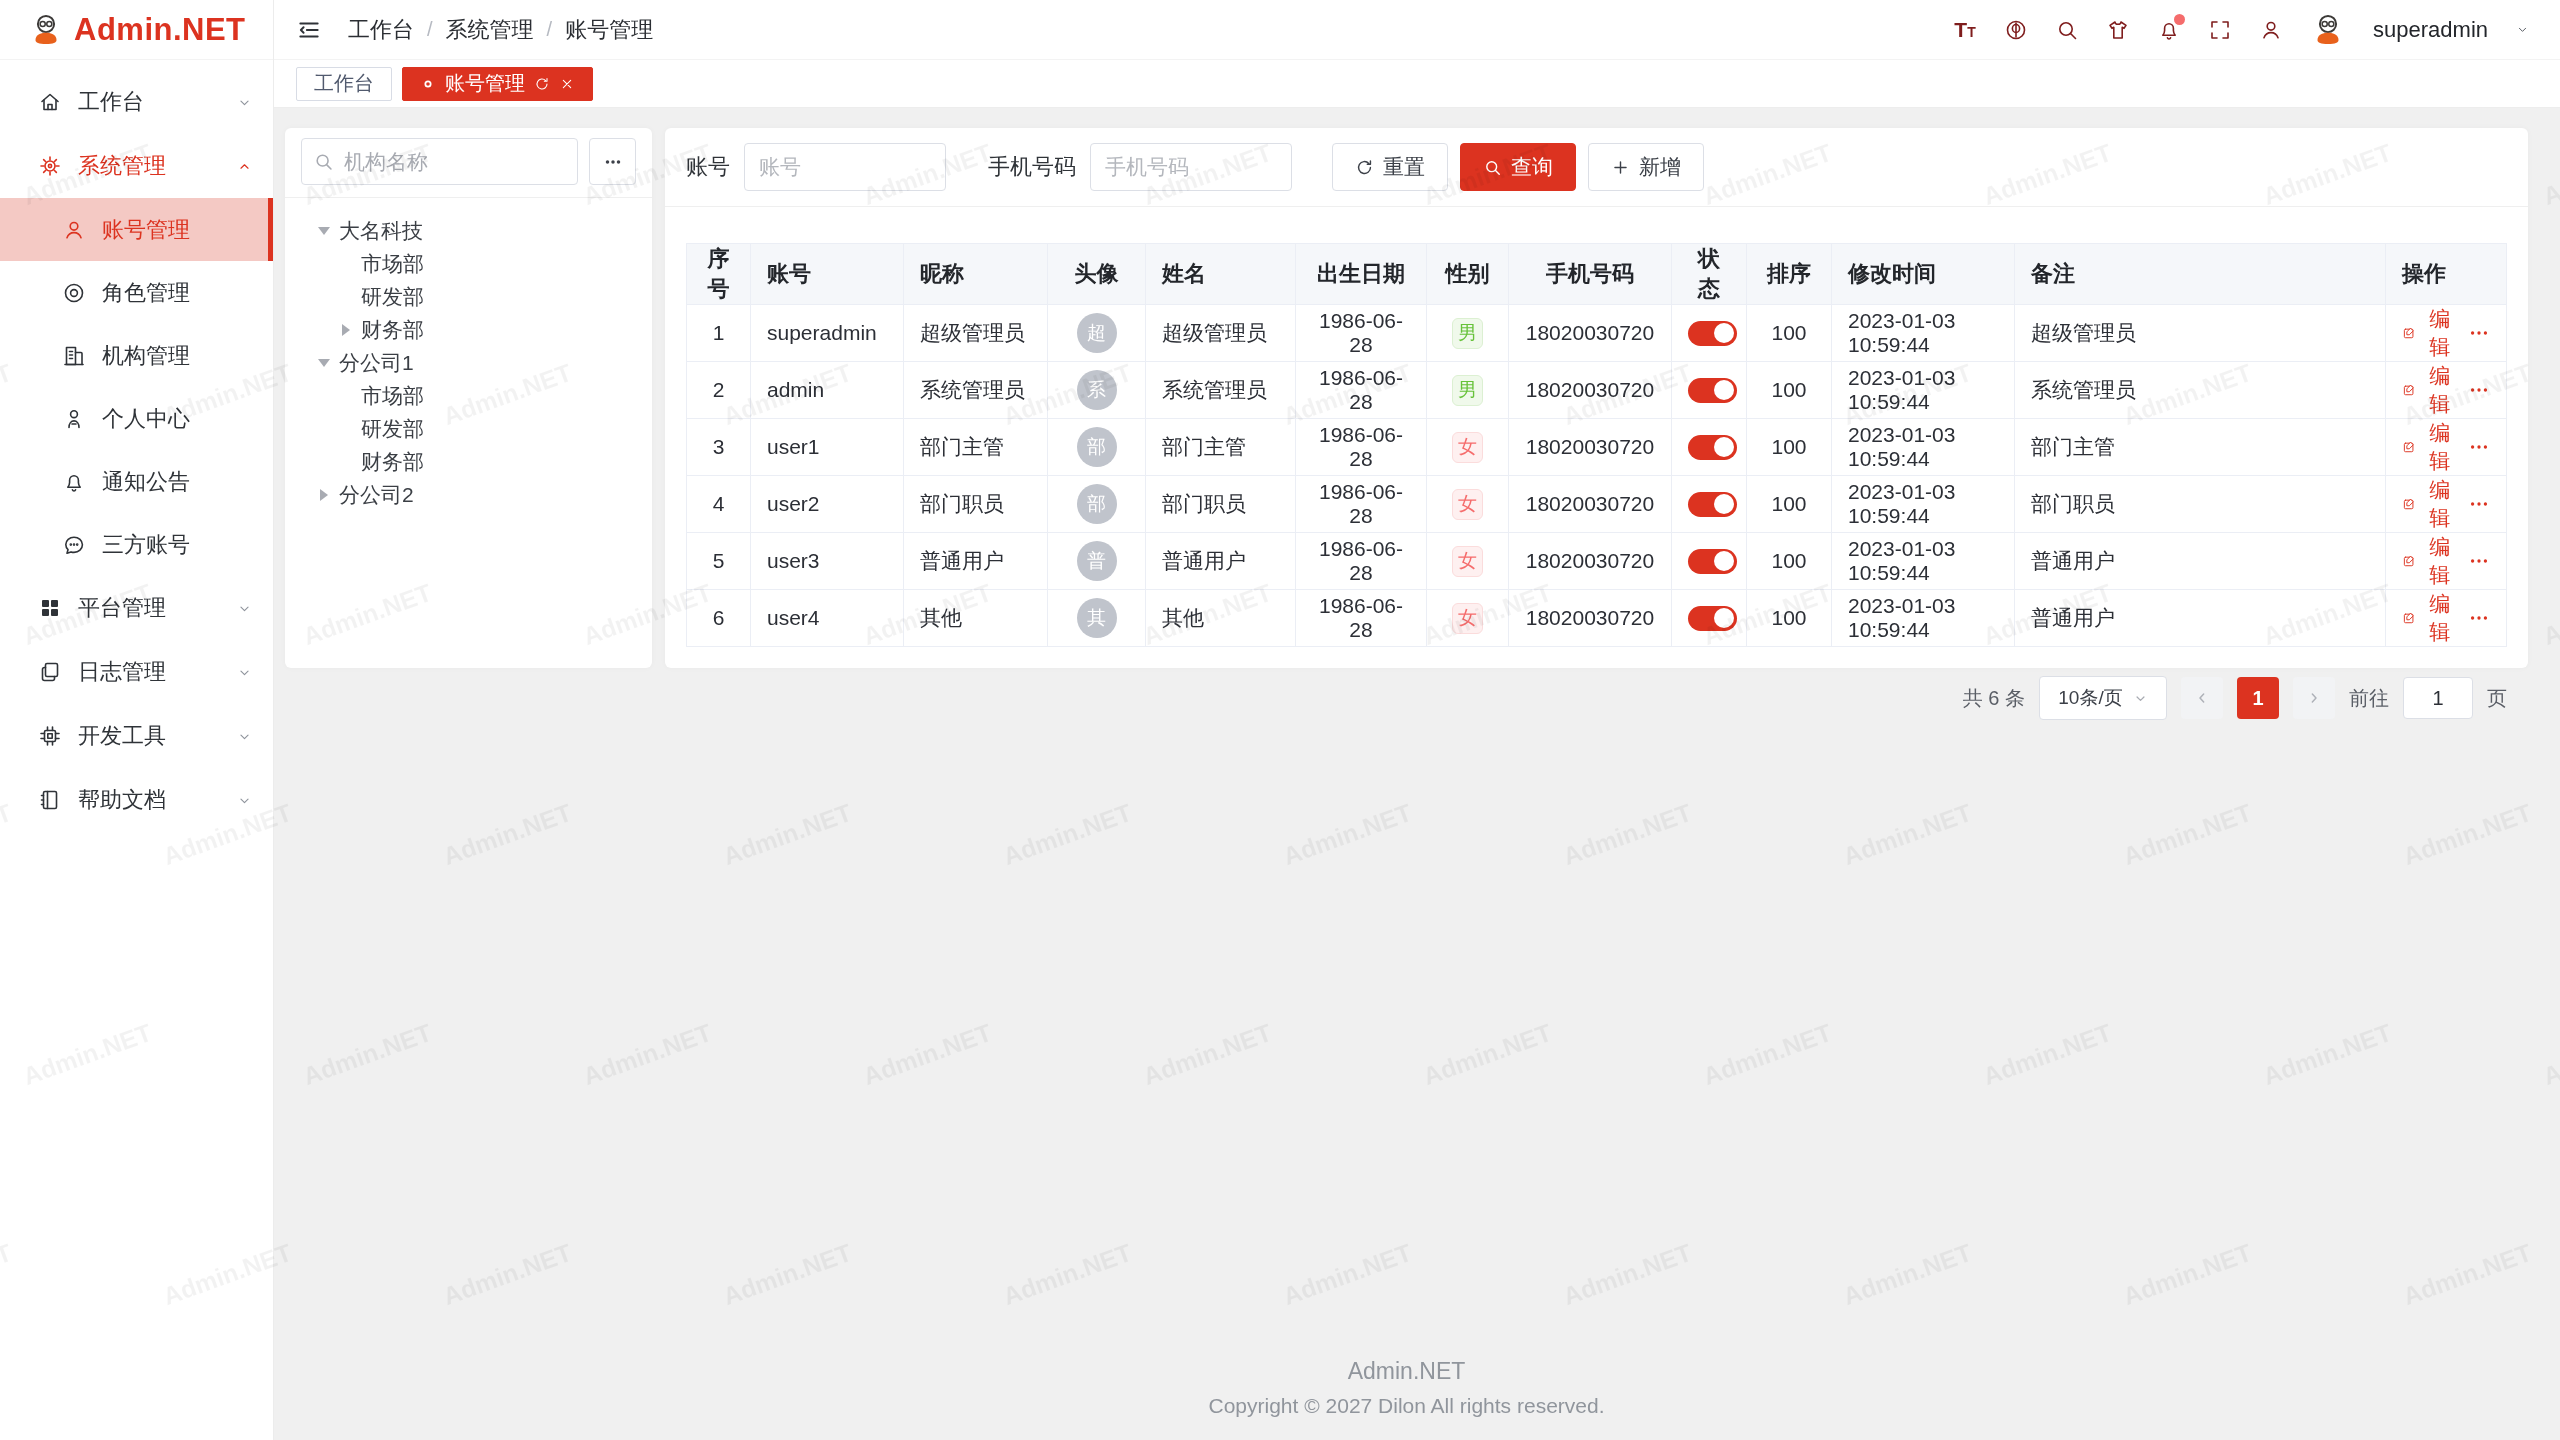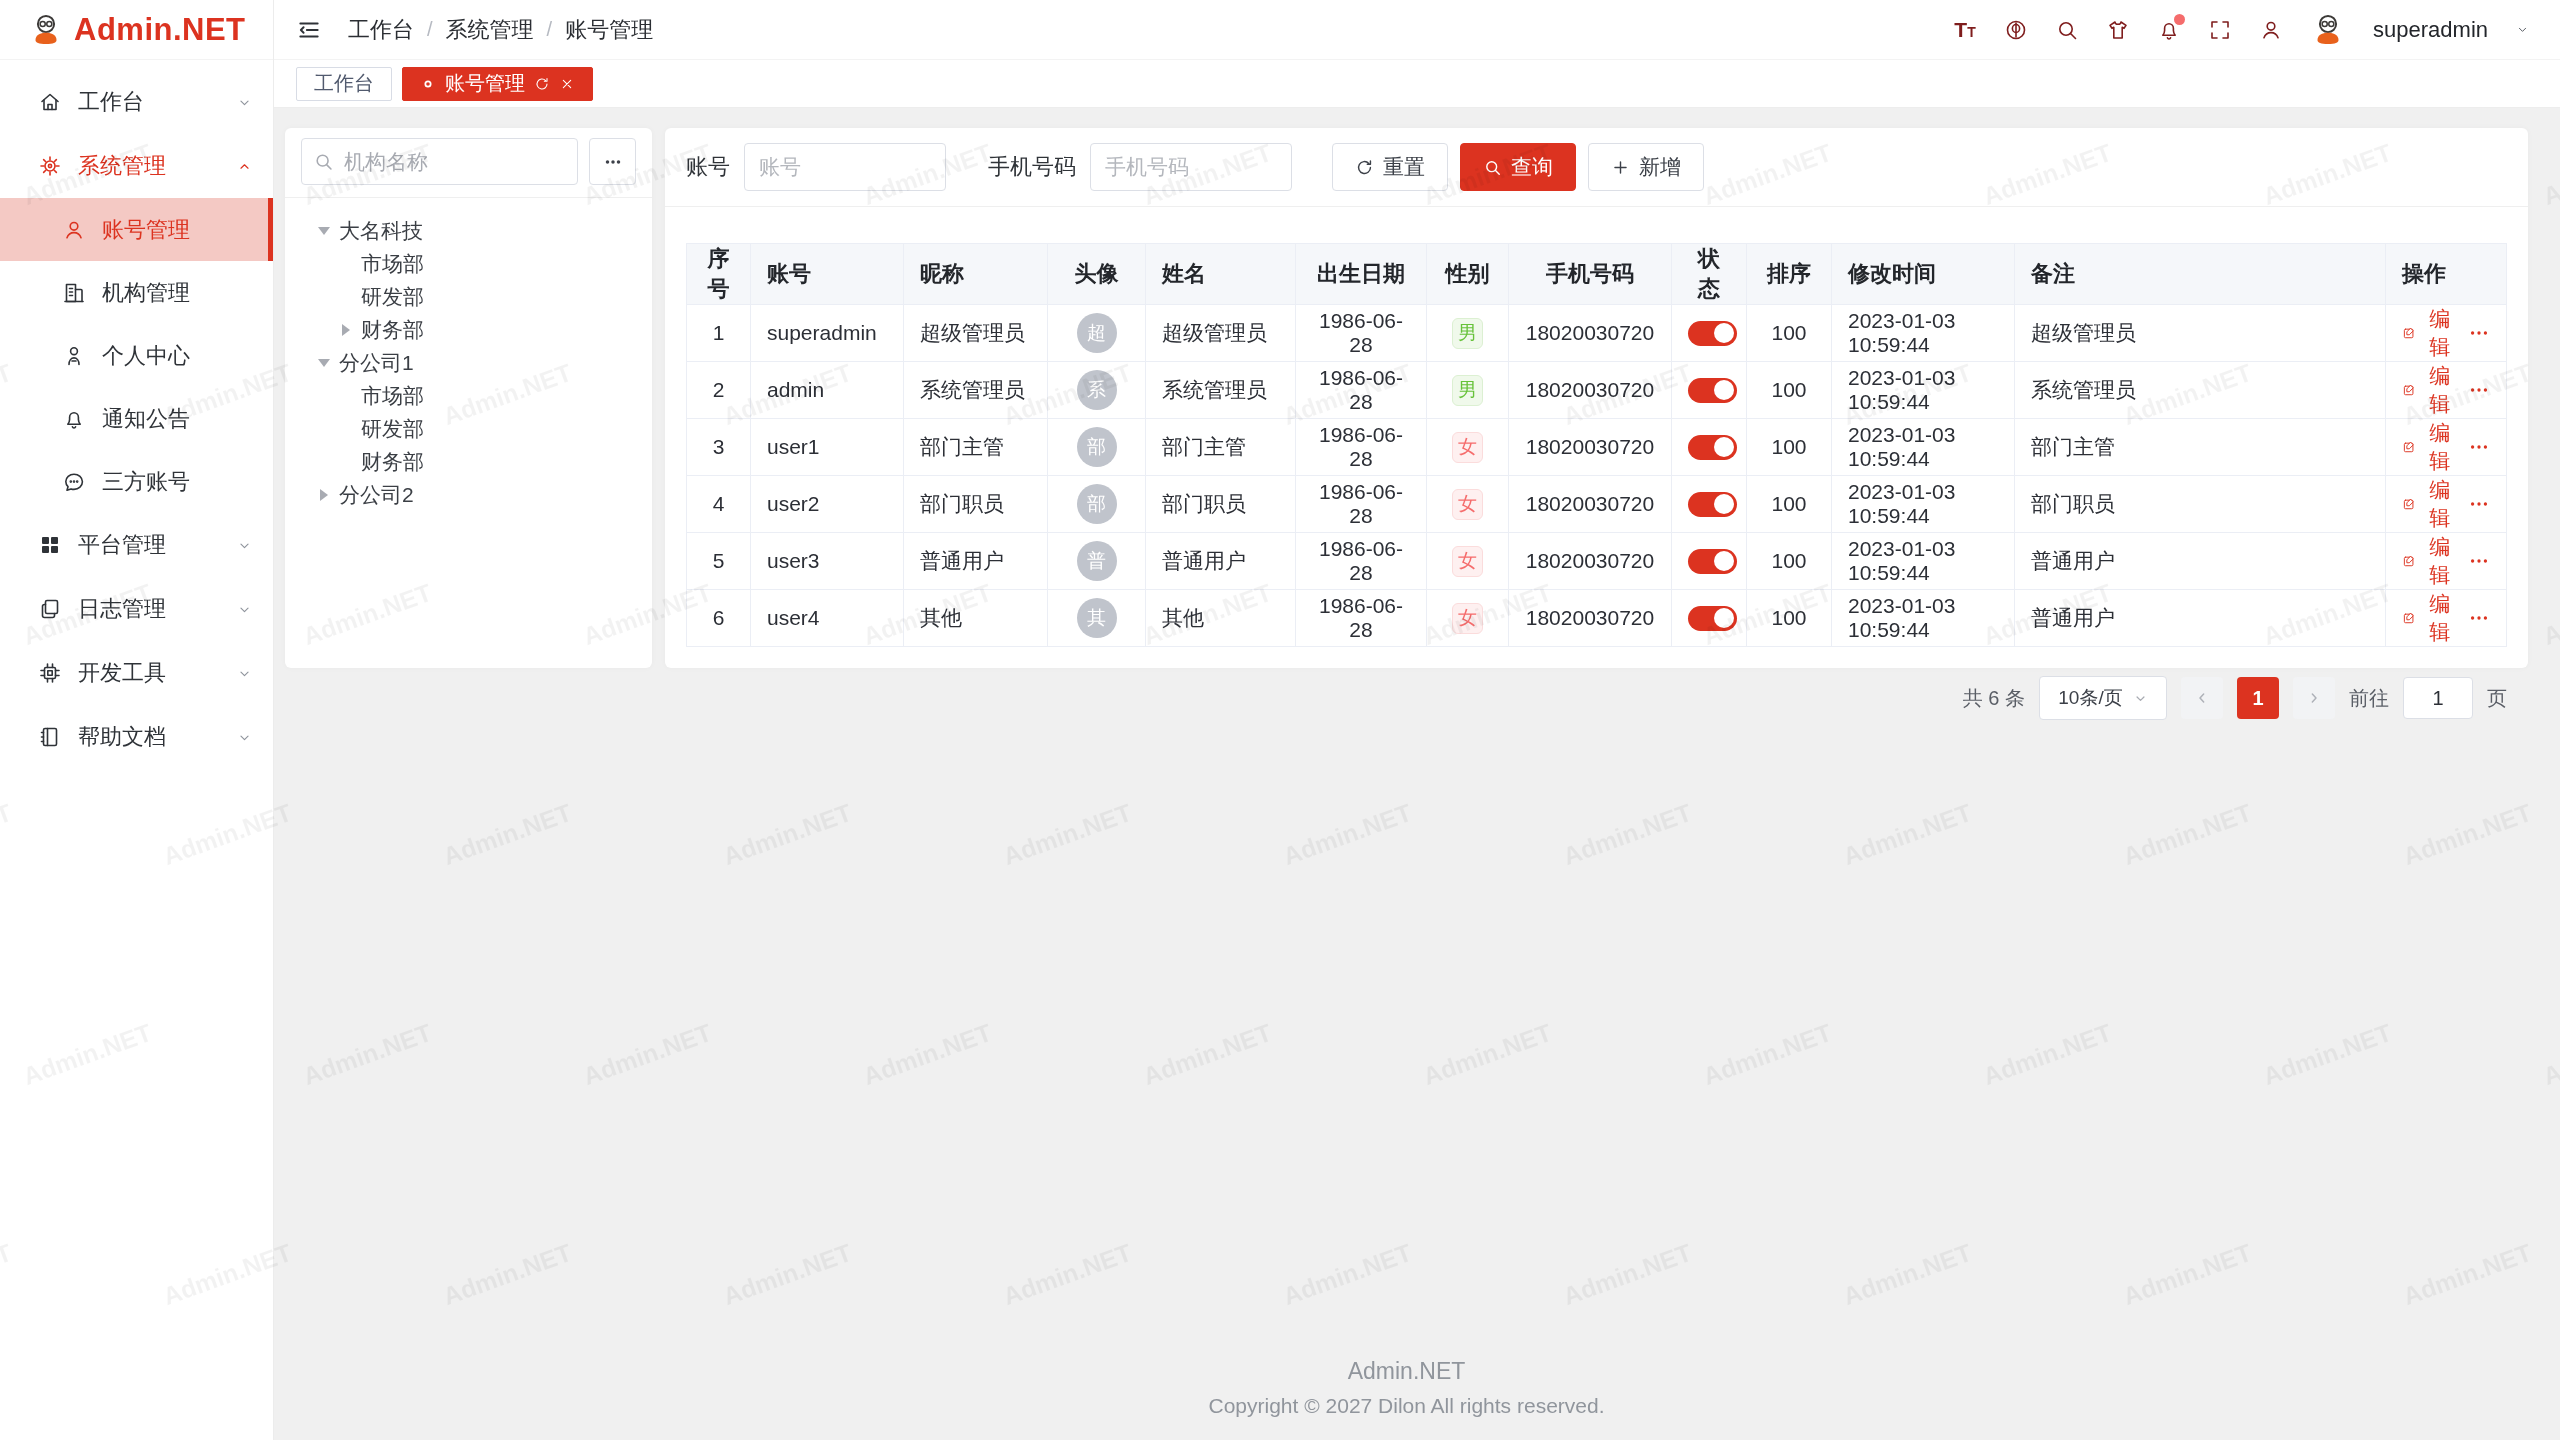--- a/index.html
+++ b/index.html
@@ -274,20 +274,29 @@
               <svg viewBox="0 0 24 24" width="24" height="24" fill="none" stroke="currentColor" stroke-width="1.6" stroke-linecap="round" stroke-linejoin="round">
                 <circle cx="12" cy="8.3" r="3.8"></circle>
                 <path d="M5 19.7c1.2-3.5 3.9-5.1 7-5.1s5.8 1.6 7 5.1"></path>
               </svg>
             </span>
             <span>账号管理</span>
           </div>
           <div class="menu-item">
             <span class="mi-icon">
               <svg viewBox="0 0 24 24" width="24" height="24" fill="none" stroke="currentColor" stroke-width="1.6" stroke-linecap="round" stroke-linejoin="round">
+                <circle cx="12" cy="12" r="8.5"></circle>
+                <circle cx="12" cy="12" r="3.4"></circle>
+              </svg>
+            </span>
+            <span>角色管理</span>
+          </div>
+          <div class="menu-item">
+            <span class="mi-icon">
+              <svg viewBox="0 0 24 24" width="24" height="24" fill="none" stroke="currentColor" stroke-width="1.6" stroke-linecap="round" stroke-linejoin="round">
                 <rect x="4.5" y="3.5" width="9" height="17"></rect>
                 <path d="M13.5 8.5H19a1 1 0 0 1 1 1v11"></path>
                 <path d="M3 20.5h18"></path>
                 <path d="M7.5 7.5h3M7.5 11h3M7.5 14.5h3"></path>
               </svg>
             </span>
             <span>机构管理</span>
           </div>
           <div class="menu-item">
             <span class="mi-icon">

